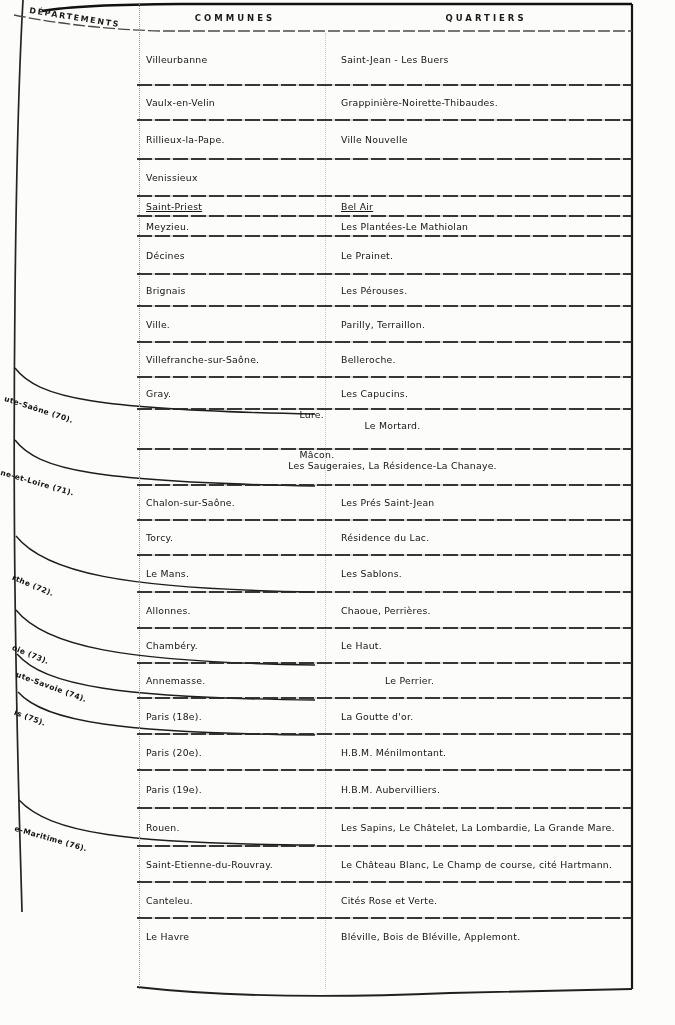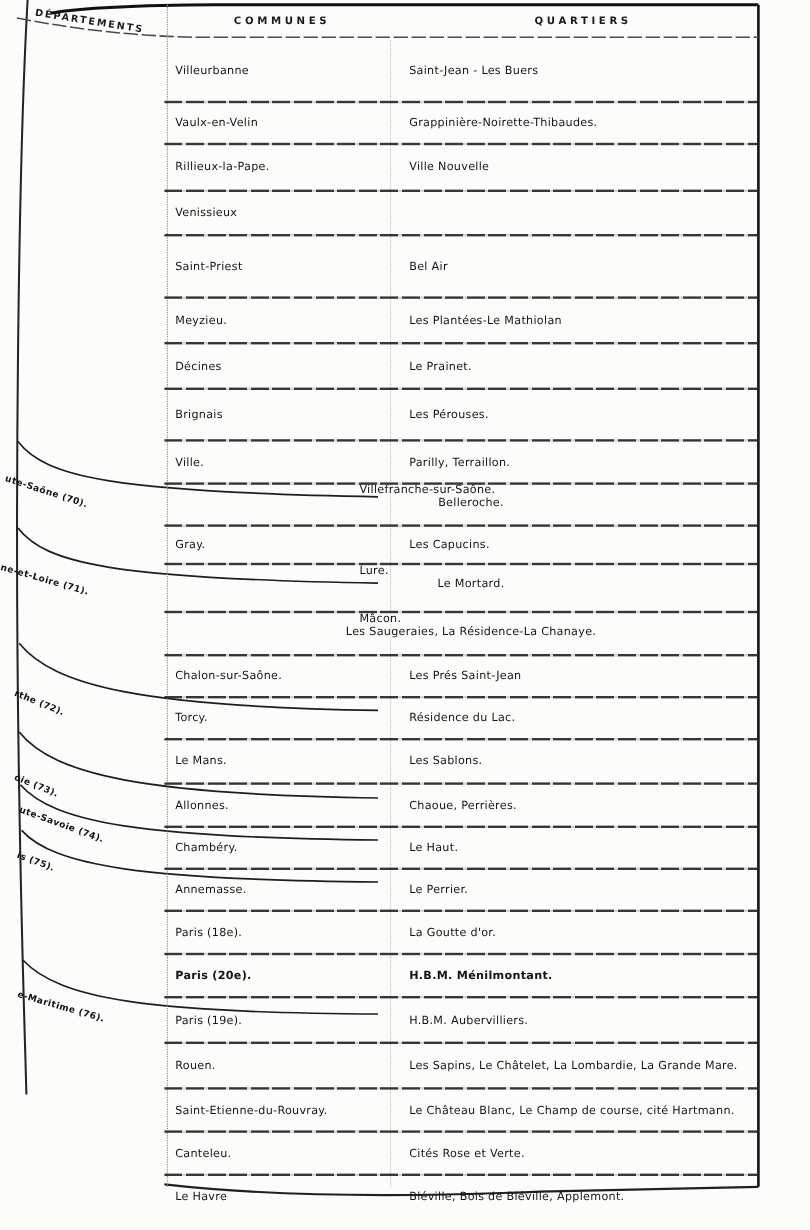--- a/index.html
+++ b/index.html
@@ -84,46 +84,46 @@
       </div>
       <div class="row" style="height: 39px;">
         <div class="cell cell-com">Rillieux-la-Pape.</div>
         <div class="cell cell-qua">Ville Nouvelle</div>
         <div class="sep"></div>
       </div>
       <div class="row" style="height: 37px;">
         <div class="cell cell-com">Venissieux</div>
         <div class="sep"></div>
       </div>
-      <div class="row" style="height: 52px;">
+      <div class="row" style="height: 20px; text-decoration: underline;">
         <div class="cell cell-com">Saint-Priest</div>
         <div class="cell cell-qua">Bel Air</div>
         <div class="sep"></div>
       </div>
-      <div class="row" style="height: 38px;">
+      <div class="row" style="height: 20px;">
         <div class="cell cell-com">Meyzieu.</div>
         <div class="cell cell-qua">Les Plantées-Le Mathiolan</div>
         <div class="sep"></div>
       </div>
       <div class="row" style="height: 38px;">
         <div class="cell cell-com">Décines</div>
         <div class="cell cell-qua">Le Prainet.</div>
         <div class="sep"></div>
       </div>
-      <div class="row" style="height: 43px;">
+      <div class="row" style="height: 32px;">
         <div class="cell cell-com">Brignais</div>
         <div class="cell cell-qua">Les Pérouses.</div>
         <div class="sep"></div>
       </div>
       <div class="row" style="height: 36px;">
         <div class="cell cell-com">Ville.</div>
         <div class="cell cell-qua">Parilly, Terraillon.</div>
         <div class="sep"></div>
       </div>
-      <div class="row" style="height: 35px; flex-direction: column;">
+      <div class="row" style="height: 35px;">
         <div class="cell cell-com">Villefranche-sur-Saône.</div>
         <div class="cell cell-qua">Belleroche.</div>
         <div class="sep"></div>
       </div>
       <div class="row" style="height: 32px;">
         <div class="cell cell-com">Gray.</div>
         <div class="cell cell-qua">Les Capucins.</div>
         <div class="sep"></div>
       </div>
       <div class="row" style="height: 40px; flex-direction: column;">
@@ -154,31 +154,31 @@
       <div class="row" style="height: 36px;">
         <div class="cell cell-com">Allonnes.</div>
         <div class="cell cell-qua">Chaoue, Perrières.</div>
         <div class="sep"></div>
       </div>
       <div class="row" style="height: 35px;">
         <div class="cell cell-com">Chambéry.</div>
         <div class="cell cell-qua">Le Haut.</div>
         <div class="sep"></div>
       </div>
-      <div class="row" style="height: 35px;">
+      <div class="row" style="height: 35px; gap: 44px;">
         <div class="cell cell-com">Annemasse.</div>
         <div class="cell cell-qua">Le Perrier.</div>
         <div class="sep"></div>
       </div>
       <div class="row" style="height: 36px; align-items: center;">
         <div class="cell cell-com">Paris (18e).</div>
         <div class="cell cell-qua">La Goutte d'or.</div>
         <div class="sep"></div>
       </div>
-      <div class="row" style="height: 36px; font-weight: bold;">
+      <div class="row" style="height: 36px;">
         <div class="cell cell-com">Paris (20e).</div>
         <div class="cell cell-qua">H.B.M. Ménilmontant.</div>
         <div class="sep"></div>
       </div>
       <div class="row" style="height: 38px;">
         <div class="cell cell-com">Paris (19e).</div>
         <div class="cell cell-qua">H.B.M. Aubervilliers.</div>
         <div class="sep"></div>
       </div>
       <div class="row" style="height: 38px;">

